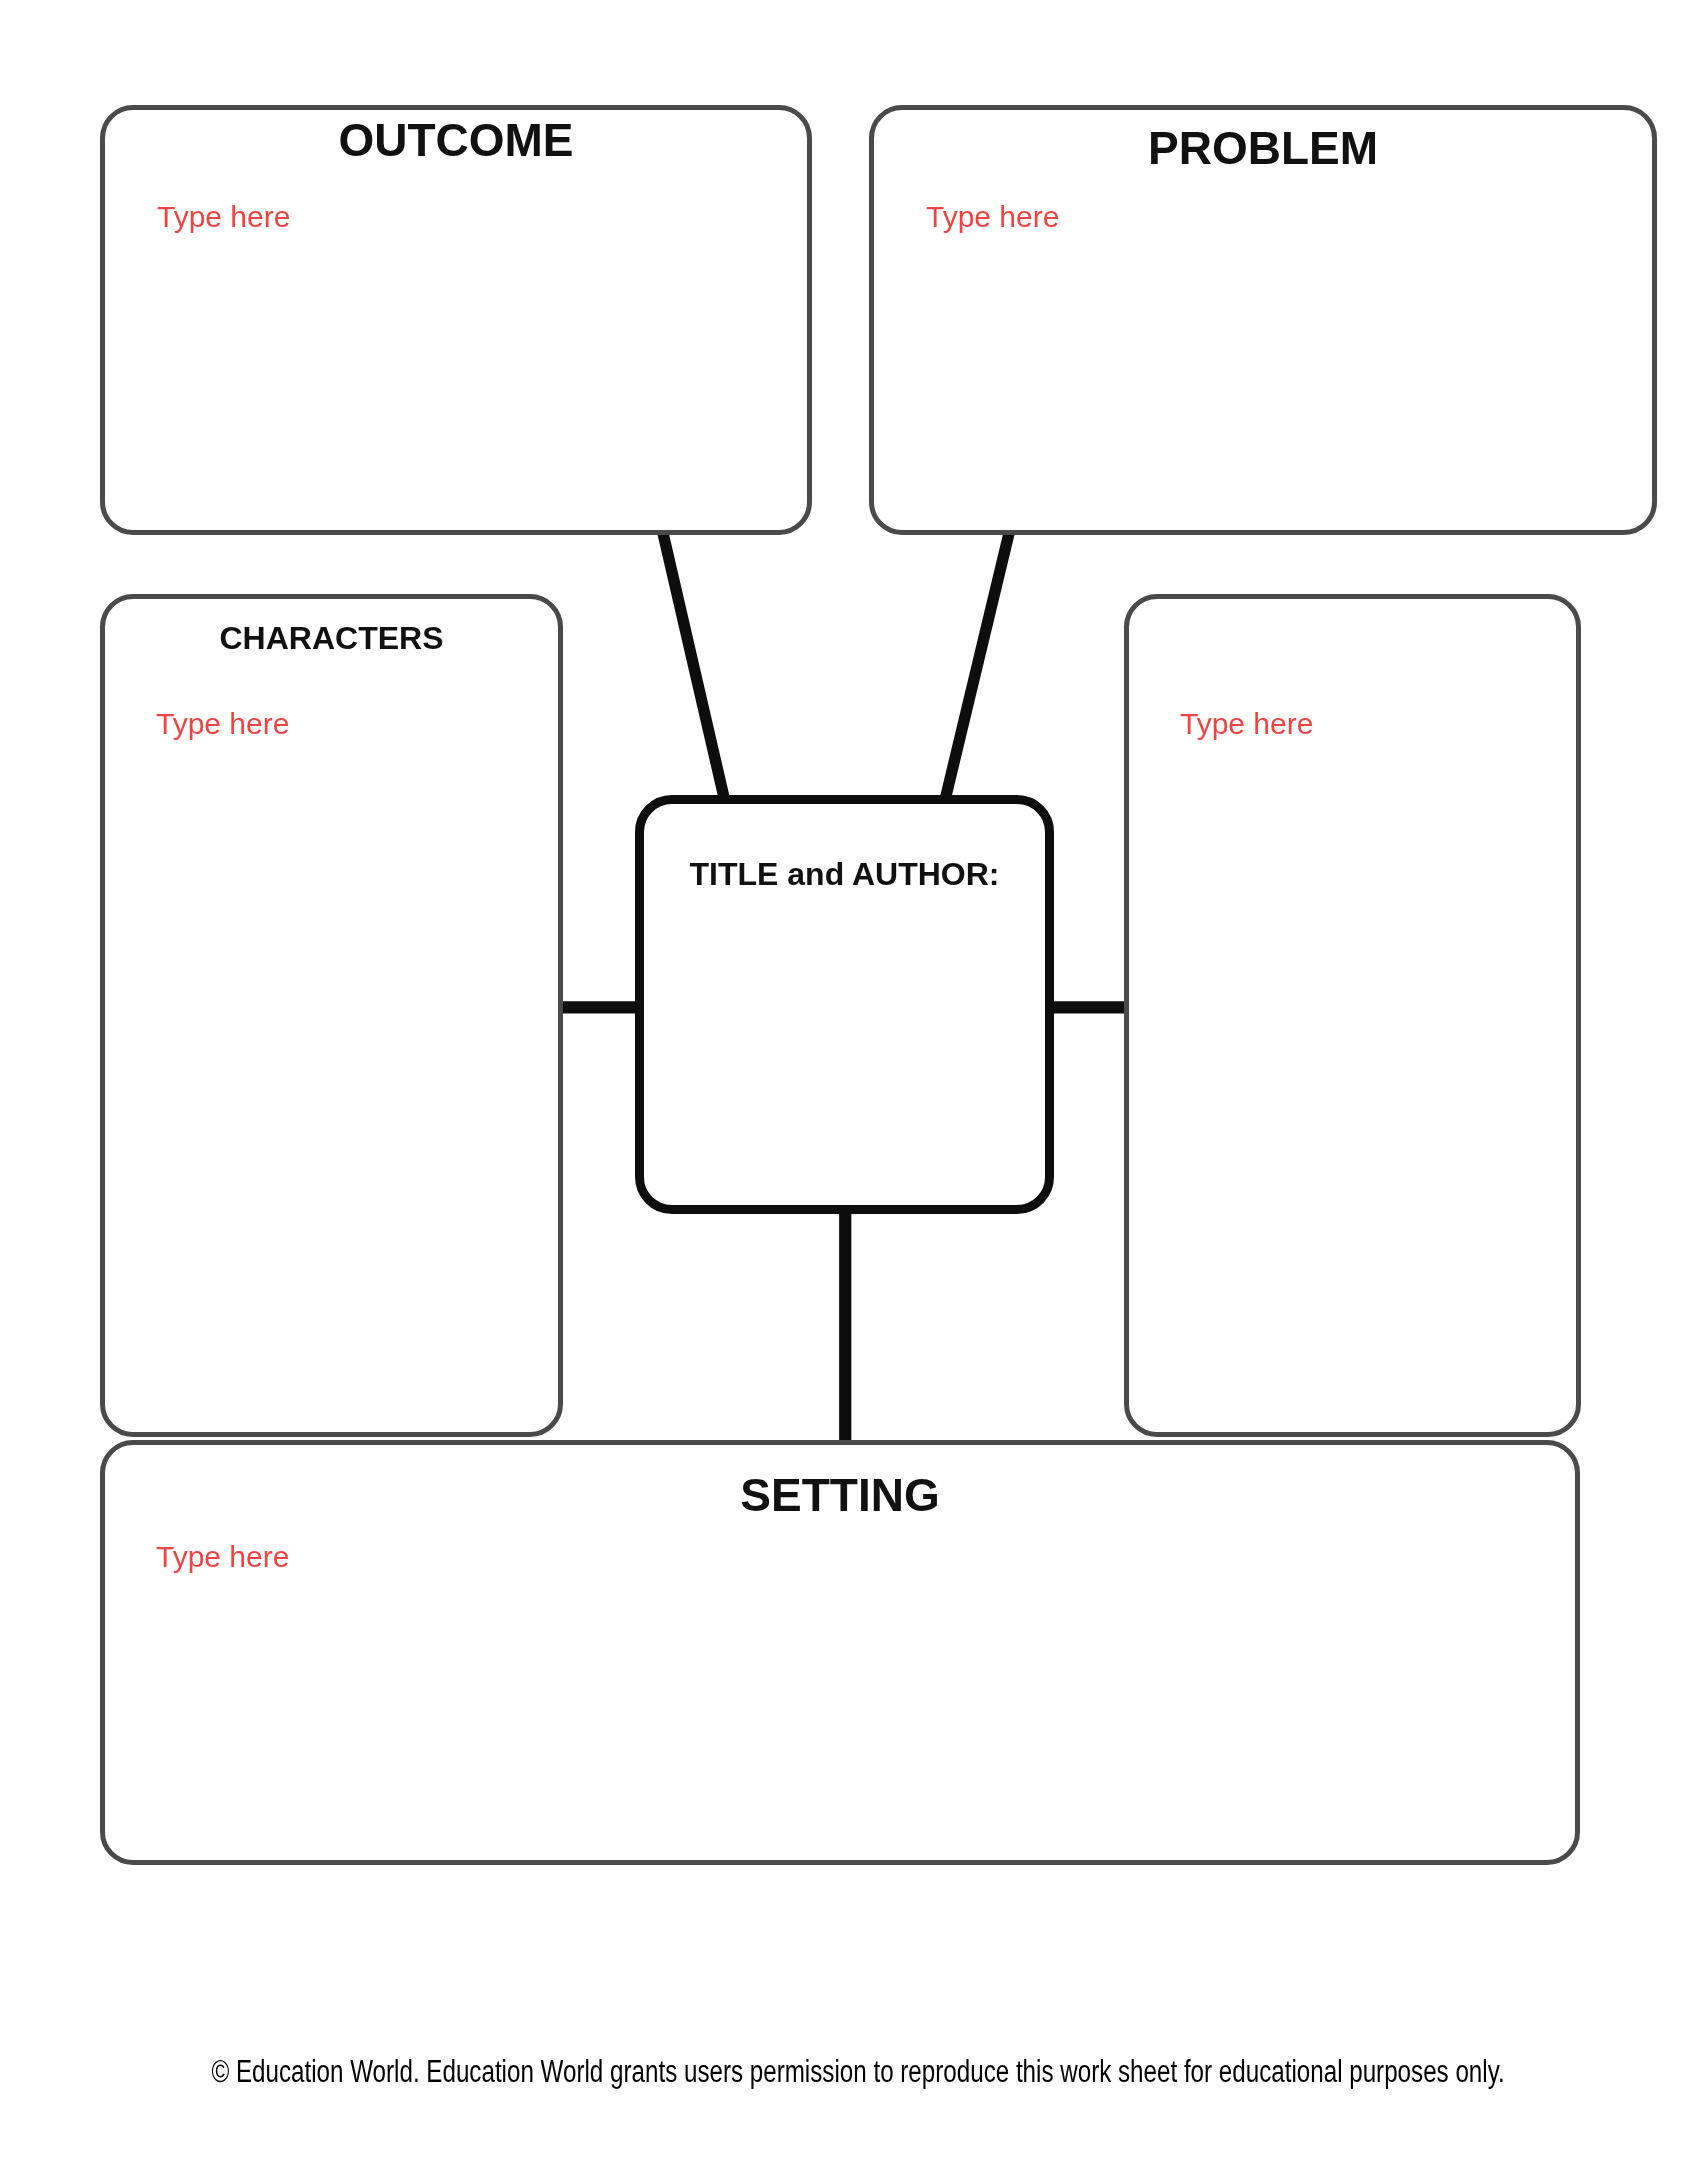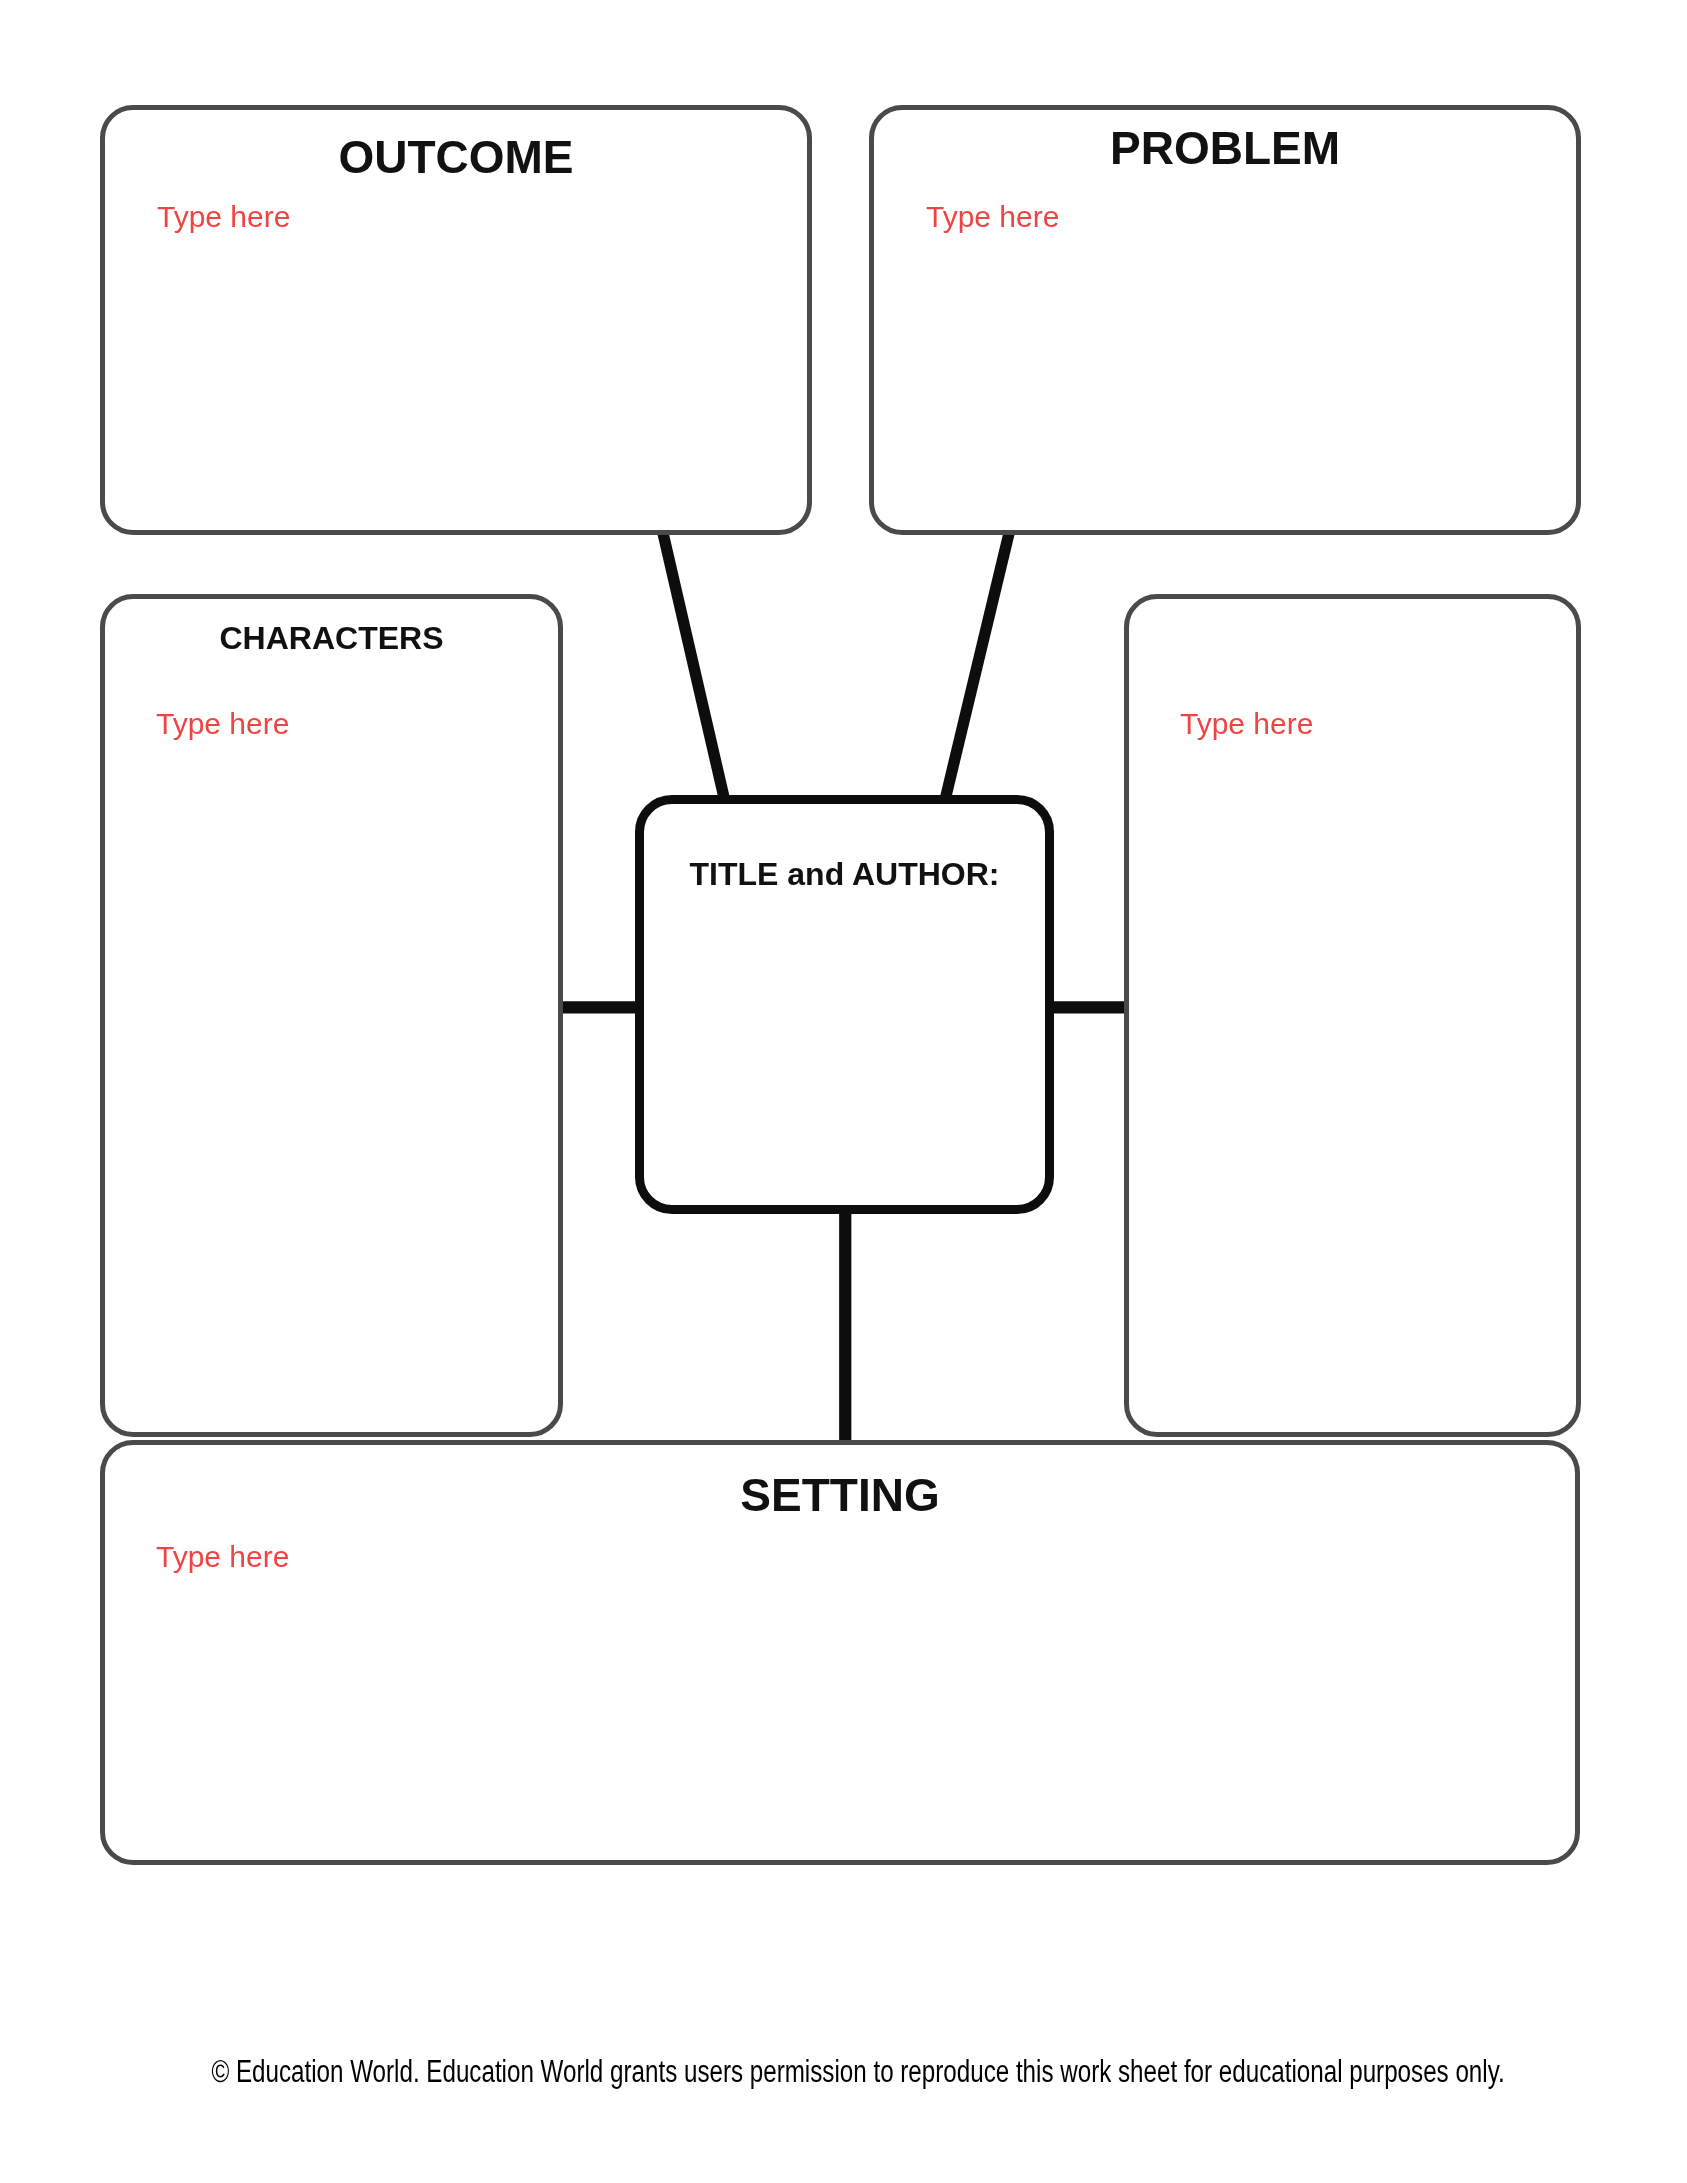--- a/index.html
+++ b/index.html
@@ -41,24 +41,24 @@
     line-height:1.05;
   }
   .placeholder{
     position:absolute;
     font-size:30px;
     color:#ef4444;
     line-height:1.2;
     cursor:text;
   }
   .box-outcome{left:100px;top:105px;width:712px;height:430px;}
-  .box-outcome .box-title{margin-top:23px;}
+  .box-outcome .box-title{margin-top:6px;}
   .box-outcome .placeholder{left:52px;top:89px;}
 
-  .box-problem{left:869px;top:105px;width:712px;height:430px;}
+  .box-problem{left:869px;top:105px;width:788px;height:430px;}
   .box-problem .box-title{margin-top:14px;}
   .box-problem .placeholder{left:52px;top:89px;}
 
   .box-characters{left:100px;top:594px;width:463px;height:843px;}
   .box-characters .box-title{margin-top:23px;font-size:32px;}
   .box-characters .placeholder{left:51px;top:107px;}
 
   .box-action{left:1124px;top:594px;width:457px;height:843px;}
   .box-action .box-title{margin-top:23px;font-size:45px;}
   .box-action .placeholder{left:51px;top:107px;}

